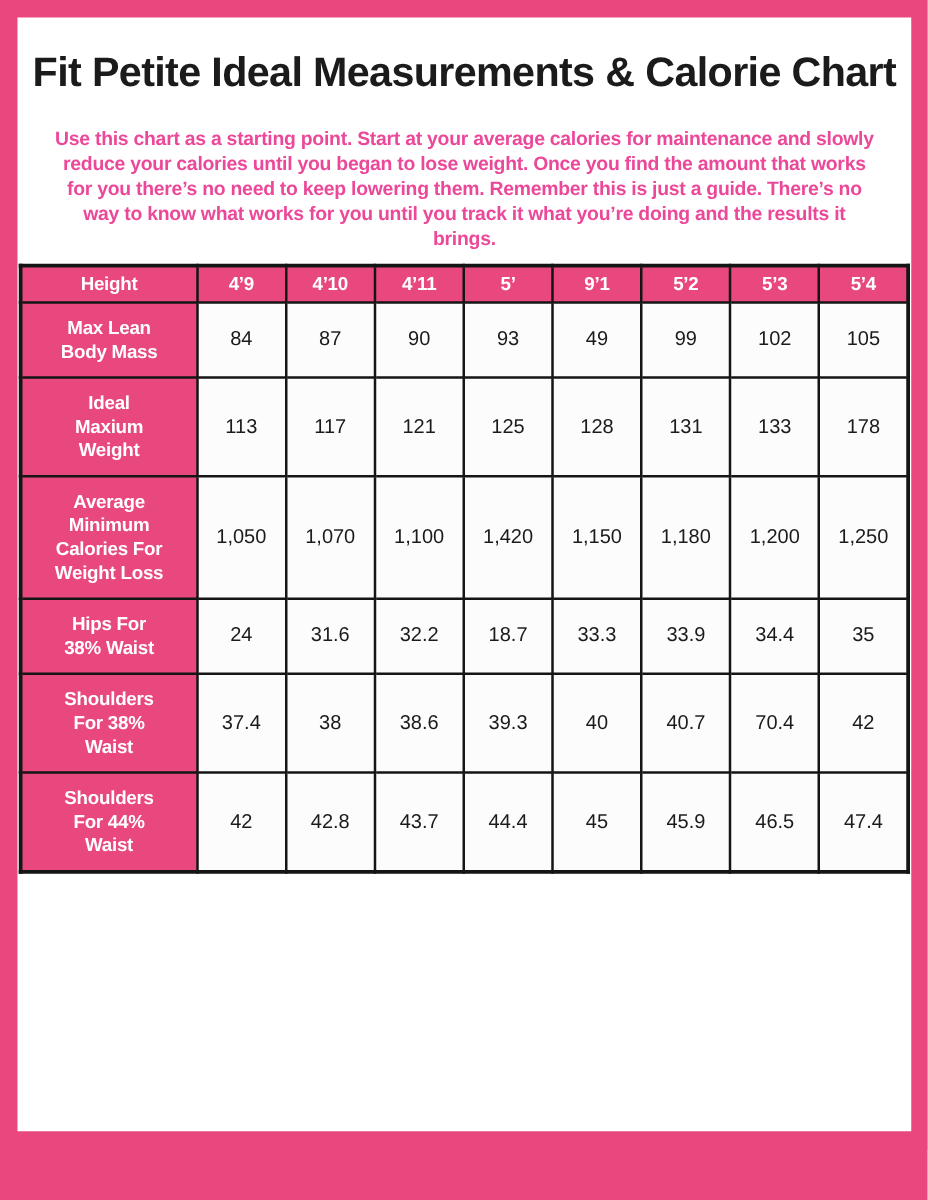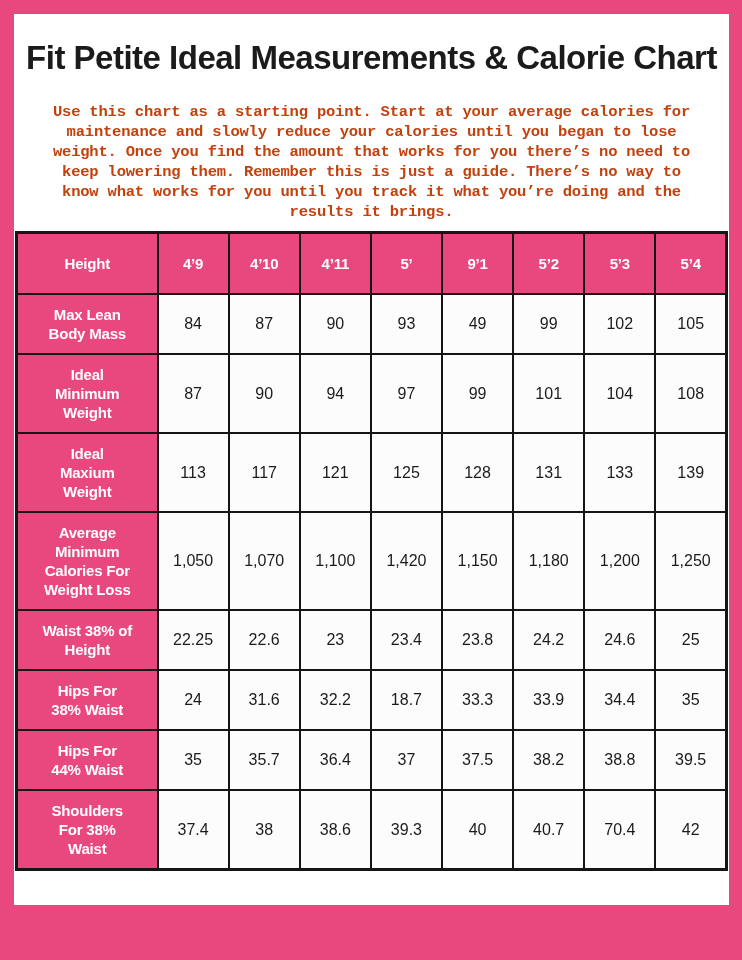--- a/index.html
+++ b/index.html
@@ -23,23 +23,22 @@
     color: #1b1b1b;
     letter-spacing: -0.5px;
   }
   .intro {
     margin: 25px auto 0 auto;
     width: 656px;
     text-align: center;
     font-size: 15.5px;
     line-height: 20px;
     font-weight: 700;
-    color: #c2410c;
+    color: #ec4899;
     letter-spacing: -0.2px;
-    font-family: Liberation Mono, monospace;
   }
   table.chart {
     margin: 9px auto 0 auto;
     width: calc(100% - 2px);
     border-collapse: collapse;
     table-layout: fixed;
     border: 3px solid #151515;
   }
   table.chart th, table.chart td {
     border: 2px solid #151515;
@@ -48,21 +47,21 @@
   }
   table.chart th {
     background: #e8487e;
     color: #ffffff;
     font-size: 15px;
     font-weight: 700;
     line-height: 19px;
     letter-spacing: -0.2px;
     padding: 10px 24px;
   }
-  table.chart thead th { padding: 20px 4px; }
+  table.chart thead th { padding: 4px 4px; }
   table.chart td {
     background: #fcfcfc;
     color: #1b1b1b;
     font-size: 16px;
     font-weight: 400;
     padding: 10px 2px;
   }
 </style>
 </head>
 <body>
@@ -102,92 +101,70 @@
             <td>84</td>
             <td>87</td>
             <td>90</td>
             <td>93</td>
             <td>49</td>
             <td>99</td>
             <td>102</td>
             <td>105</td>
           </tr>
           <tr>
-            <th>Ideal Minimum Weight</th>
-            <td>87</td>
-            <td>90</td>
-            <td>94</td>
-            <td>97</td>
-            <td>99</td>
-            <td>101</td>
-            <td>104</td>
-            <td>108</td>
-          </tr>
-          <tr>
             <th>Ideal Maxium Weight</th>
             <td>113</td>
             <td>117</td>
             <td>121</td>
             <td>125</td>
             <td>128</td>
             <td>131</td>
             <td>133</td>
-            <td>139</td>
+            <td>178</td>
           </tr>
           <tr>
             <th>Average Minimum Calories For Weight Loss</th>
             <td>1,050</td>
             <td>1,070</td>
             <td>1,100</td>
             <td>1,420</td>
             <td>1,150</td>
             <td>1,180</td>
             <td>1,200</td>
             <td>1,250</td>
           </tr>
           <tr>
-            <th>Waist 38% of Height</th>
-            <td>22.25</td>
-            <td>22.6</td>
-            <td>23</td>
-            <td>23.4</td>
-            <td>23.8</td>
-            <td>24.2</td>
-            <td>24.6</td>
-            <td>25</td>
-          </tr>
-          <tr>
             <th>Hips For 38% Waist</th>
             <td>24</td>
             <td>31.6</td>
             <td>32.2</td>
             <td>18.7</td>
             <td>33.3</td>
             <td>33.9</td>
             <td>34.4</td>
             <td>35</td>
-          </tr>
-          <tr>
-            <th>Hips For 44% Waist</th>
-            <td>35</td>
-            <td>35.7</td>
-            <td>36.4</td>
-            <td>37</td>
-            <td>37.5</td>
-            <td>38.2</td>
-            <td>38.8</td>
-            <td>39.5</td>
           </tr>
           <tr>
             <th>Shoulders For 38% Waist</th>
             <td>37.4</td>
             <td>38</td>
             <td>38.6</td>
             <td>39.3</td>
             <td>40</td>
             <td>40.7</td>
             <td>70.4</td>
             <td>42</td>
           </tr>
+          <tr>
+            <th>Shoulders For 44% Waist</th>
+            <td>42</td>
+            <td>42.8</td>
+            <td>43.7</td>
+            <td>44.4</td>
+            <td>45</td>
+            <td>45.9</td>
+            <td>46.5</td>
+            <td>47.4</td>
+          </tr>
         </tbody>
     </table>
   </div>
 </div>
 
 </body></html>

